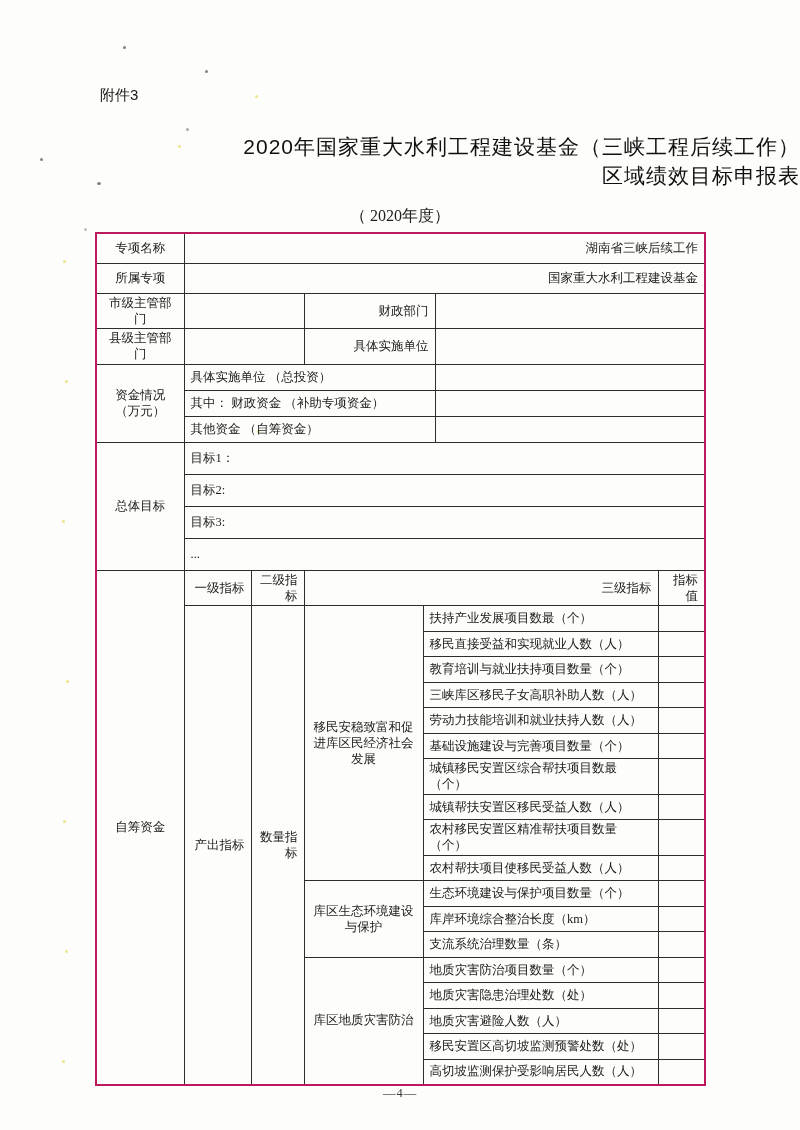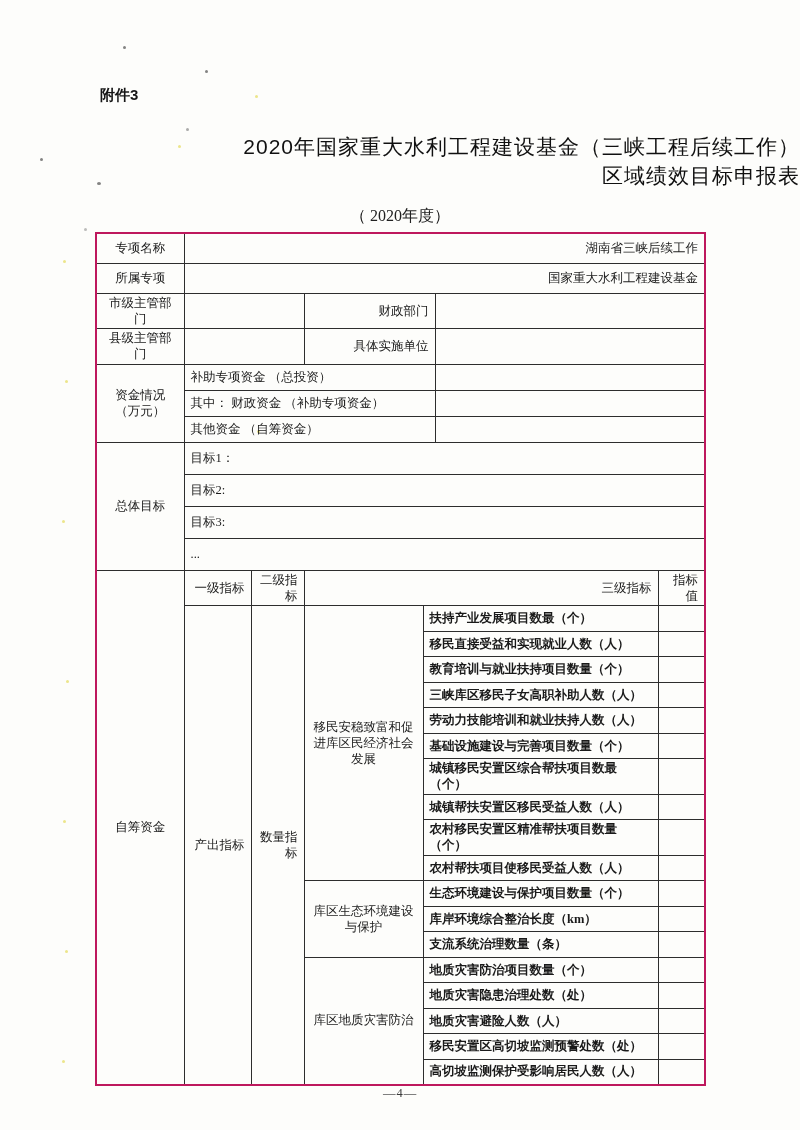--- a/index.html
+++ b/index.html
@@ -9,21 +9,21 @@
     position: relative;
     font-family: "Liberation Serif", serif;
     color: #1c1c1c;
     overflow: hidden;
   }
   .page { position: absolute; inset: 0; }
 
   .attachment {
     position: absolute; left: 100px; top: 86px;
     font-family: "Liberation Sans", sans-serif;
-    font-size: 15px; color: #161616; font-weight: bold;
+    font-size: 15px; color: #161616;
   }
   .title {
     position: absolute; left: 0; top: 132px; width: 800px;
     text-align: right;
     font-family: "Liberation Sans", sans-serif;
     font-weight: normal; font-size: 21px; line-height: 29px;
     color: #101010; letter-spacing: 1px;
   }
   .year-note {
     position: absolute; left: 0; top: 206px; width: 800px;
@@ -41,21 +41,21 @@
     padding: 1px 6px; color: #1a1a1a;
     overflow: hidden;
   }
   .rh30 { height: 30px; } .rh33 { height: 33px; }
   .rh26 { height: 26px; } .rh32 { height: 32px; }
   .rh27 { height: 27px; } .rh25 { height: 25.5px; }
   td.center { text-align: right; }
   td.left { text-align: left; padding-left: 8px; }
   td.lab { text-align: center; }
   td.group { text-align: center; padding: 1px 3px; }
-  td.item { text-align: left; padding-left: 7px; font-weight: bold; }
+  td.item { text-align: left; padding-left: 7px; }
 
   .page-number {
     position: absolute; left: 0; top: 1086px; width: 800px;
     text-align: center; font-size: 12.5px; color: #3a3a3a;
     letter-spacing: 1px;
   }
 
   .speck { position: absolute; border-radius: 50%; }
   .sd { width: 3px; height: 3px; background: #5a5a5a; opacity: .75; }
   .sy { width: 3px; height: 3px; background: #e4d84e; opacity: .65; }
@@ -122,21 +122,21 @@
 
     <tr class="rh33">
       <td class="lab">县级主管部门</td>
       <td colspan="2"></td>
       <td class="center" colspan="2">具体实施单位</td>
       <td colspan="2"></td>
     </tr>
 
     <tr class="rh26">
       <td class="lab" rowspan="3">资金情况（万元）</td>
-      <td class="left" colspan="4">补助专项资金 （总投资）</td>
+      <td class="left" colspan="4">具体实施单位 （总投资）</td>
       <td colspan="2"></td>
     </tr>
     <tr class="rh26">
       <td class="left" colspan="4">其中： 财政资金 （补助专项资金）</td>
       <td colspan="2"></td>
     </tr>
     <tr class="rh26">
       <td class="left" colspan="4">其他资金 （自筹资金）</td>
       <td colspan="2"></td>
     </tr>

